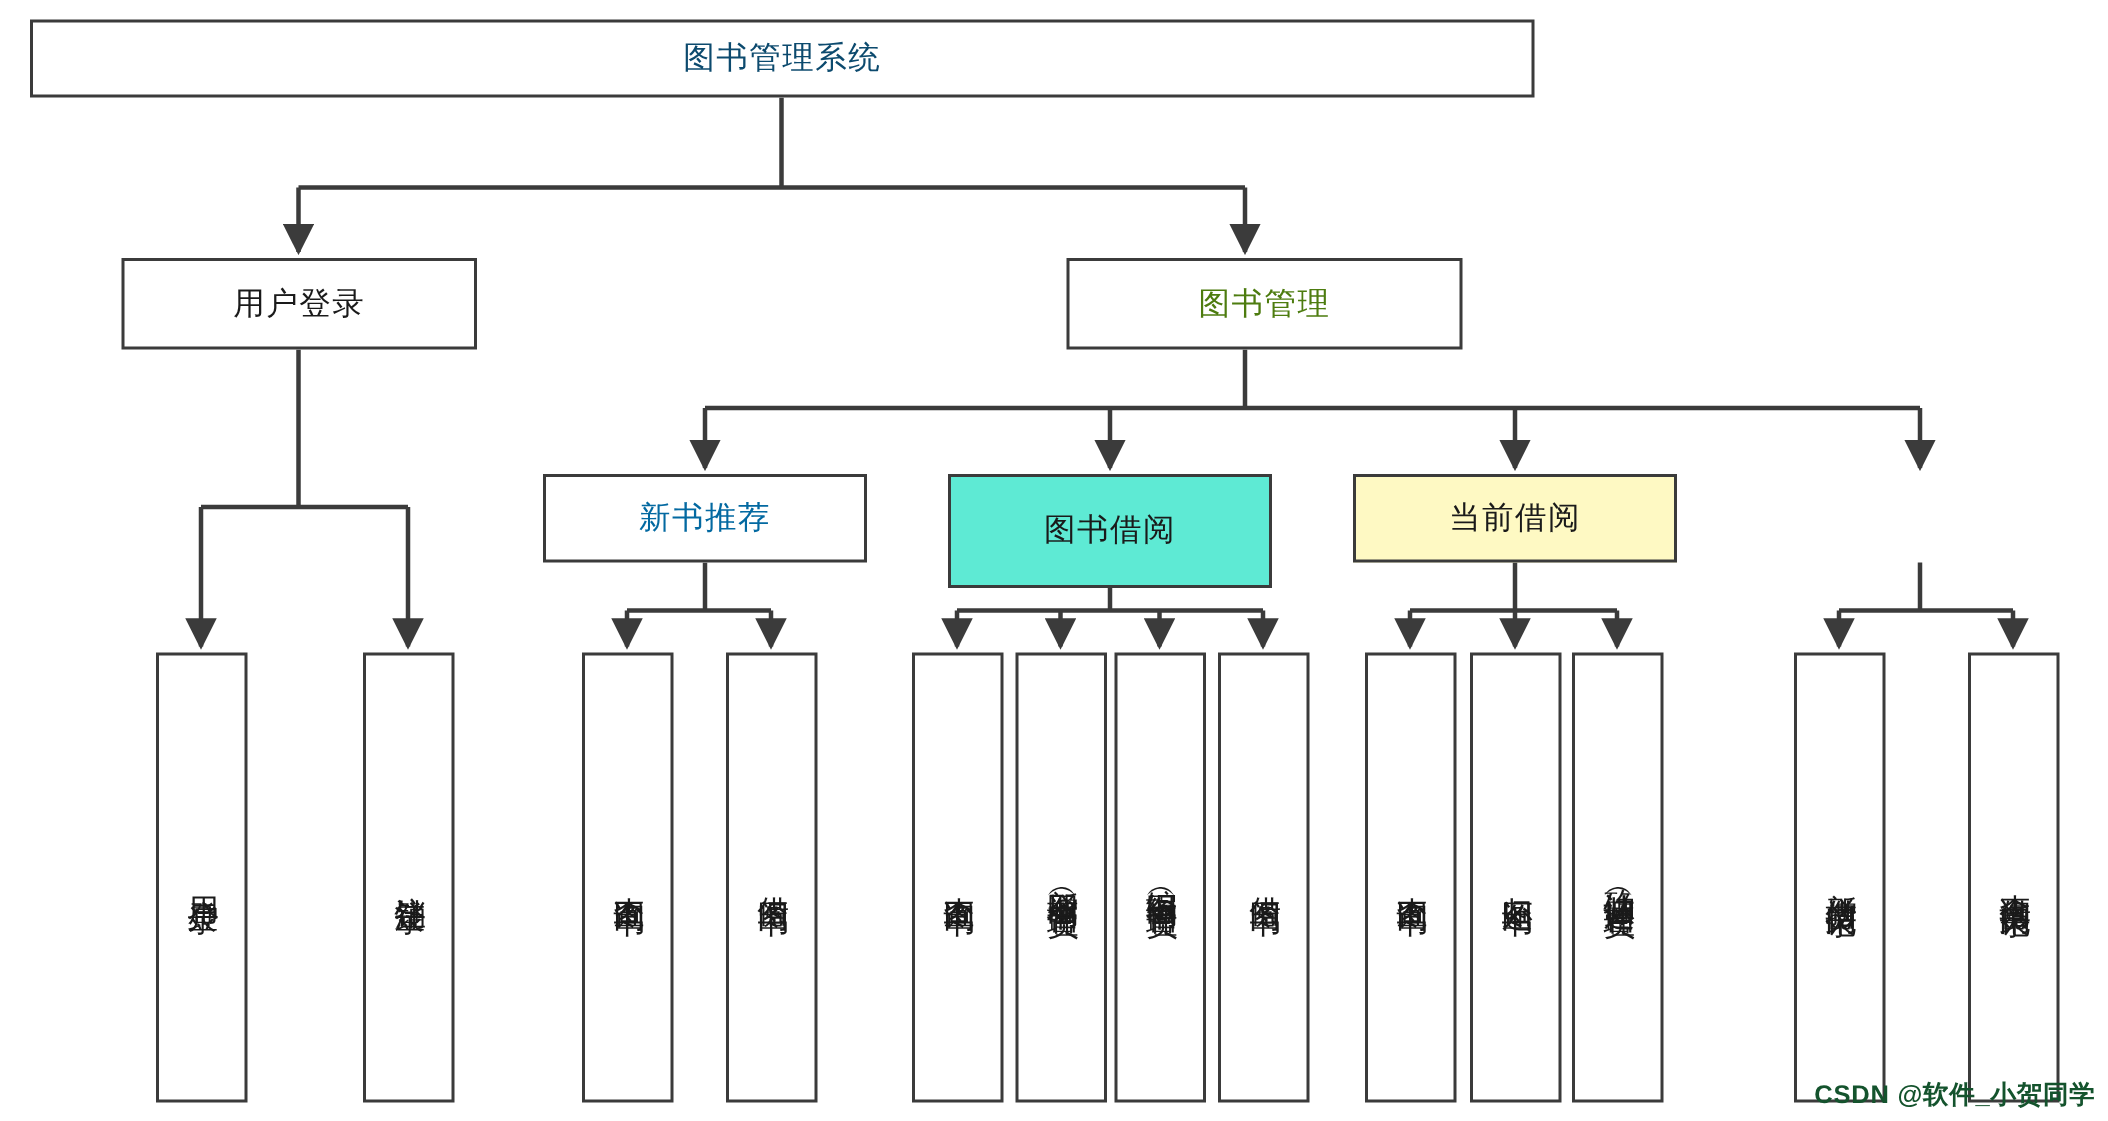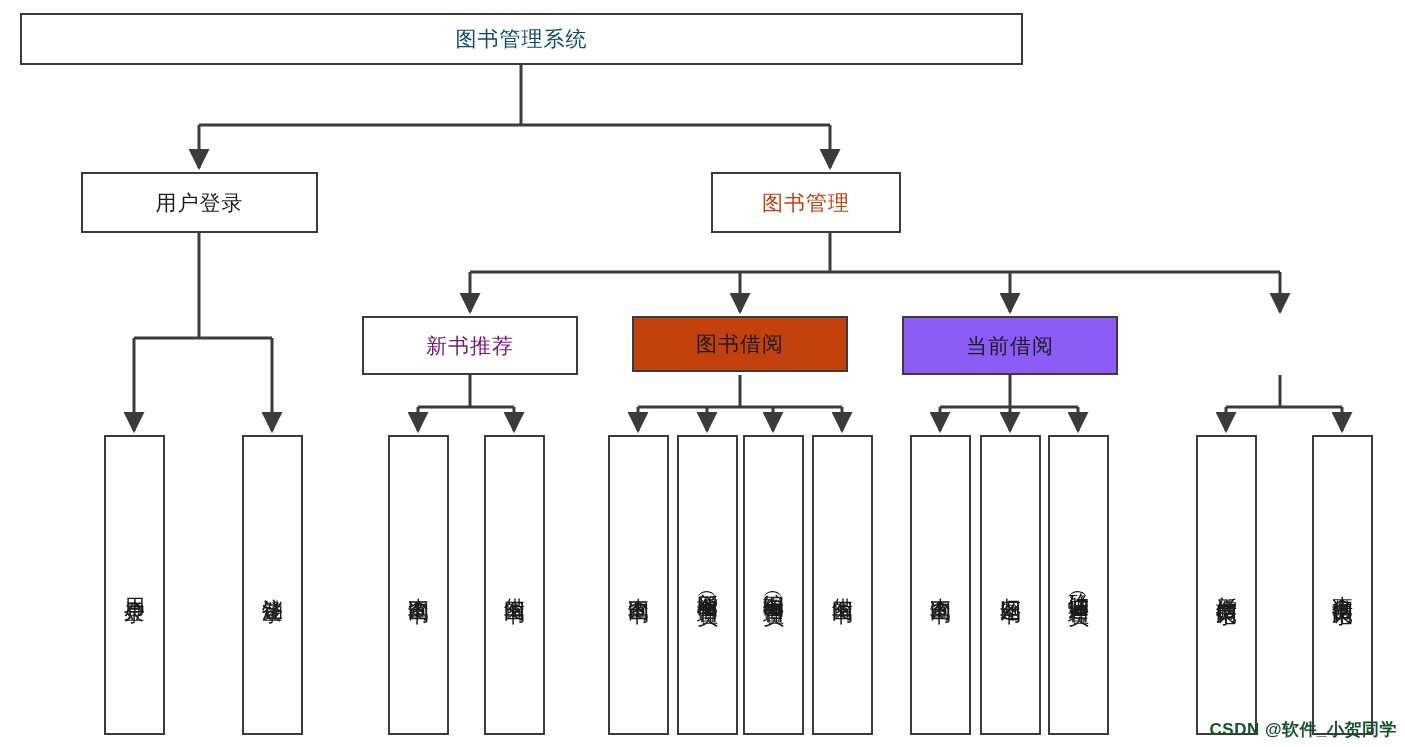--- a/index.html
+++ b/index.html
@@ -121,31 +121,31 @@
     </g>
   </svg>
 
   <div class="node node-h" style="left: 20px; top: 13px; width: 1003px; height: 52px; border-color: rgb(59, 59, 59); background: rgb(255, 255, 255); color: #0c4a6e;">
     <span>图书管理系统</span>
   </div>
 
   <div class="node node-h" style="left: 81px; top: 172px; width: 237px; height: 61px; border-color: rgb(59, 59, 59); background: rgb(255, 255, 255); color: rgb(26, 26, 26);">
     <span>用户登录</span>
   </div>
-  <div class="node node-h" style="left: 711px; top: 172px; width: 190px; height: 61px; border-color: rgb(59, 59, 59); background: rgb(255, 255, 255); color: #c2410c;">
+  <div class="node node-h" style="left: 711px; top: 172px; width: 264px; height: 61px; border-color: rgb(59, 59, 59); background: rgb(255, 255, 255); color: #4d7c0f;">
     <span>图书管理</span>
   </div>
 
-  <div class="node node-h" style="left: 362px; top: 316px; width: 216px; height: 59px; border-color: rgb(59, 59, 59); background: rgb(255, 255, 255); color: #701a75;">
+  <div class="node node-h" style="left: 362px; top: 316px; width: 216px; height: 59px; border-color: rgb(59, 59, 59); background: rgb(255, 255, 255); color: #0369a1;">
     <span>新书推荐</span>
   </div>
-  <div class="node node-h" style="left: 632px; top: 316px; width: 216px; height: 56px; border-color: rgb(59, 59, 59); background: #c2410c; color: rgb(26, 26, 26);">
+  <div class="node node-h" style="left: 632px; top: 316px; width: 216px; height: 76px; border-color: rgb(59, 59, 59); background: #5eead4; color: rgb(26, 26, 26);">
     <span>图书借阅</span>
   </div>
-  <div class="node node-h" style="left: 902px; top: 316px; width: 216px; height: 59px; border-color: rgb(59, 59, 59); background: #8b5cf6; color: rgb(26, 26, 26);">
+  <div class="node node-h" style="left: 902px; top: 316px; width: 216px; height: 59px; border-color: rgb(59, 59, 59); background: #fef9c3; color: rgb(26, 26, 26);">
     <span>当前借阅</span>
   </div>
 
   <div class="node node-v" style="left: 104px; top: 435px; width: 61px; height: 300px; border-color: rgb(59, 59, 59); background: rgb(255, 255, 255); color: rgb(26, 26, 26);">
     <span>用户登录</span>
   </div>
   <div class="node node-v" style="left: 242px; top: 435px; width: 61px; height: 300px; border-color: rgb(59, 59, 59); background: rgb(255, 255, 255); color: rgb(26, 26, 26);">
     <span>注销登录</span>
   </div>
   <div class="node node-v" style="left: 388px; top: 435px; width: 61px; height: 300px; border-color: rgb(59, 59, 59); background: rgb(255, 255, 255); color: rgb(26, 26, 26);">

